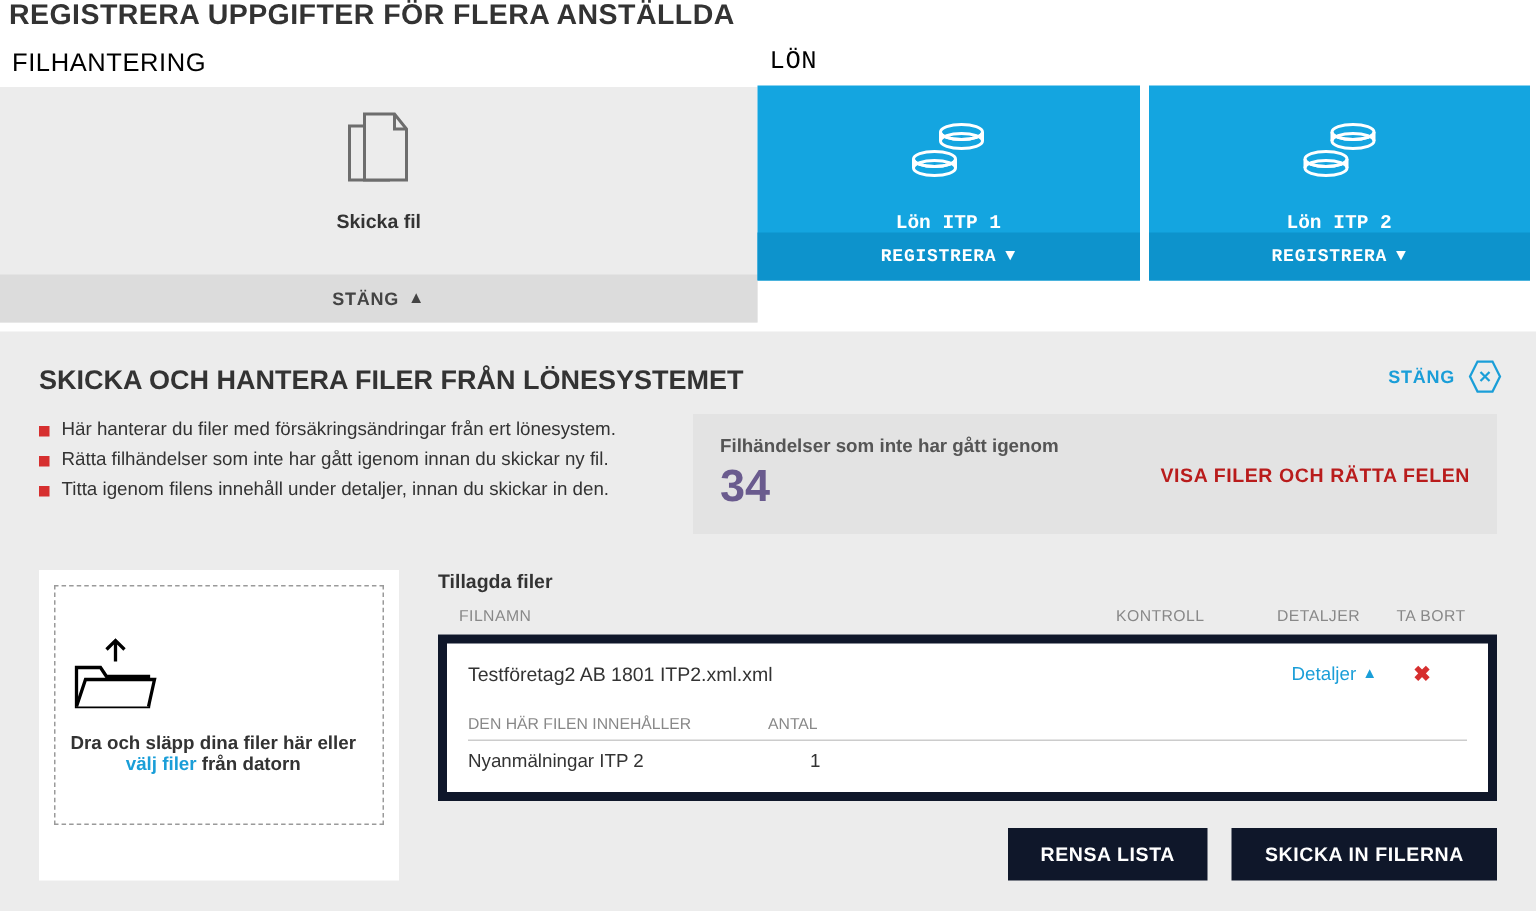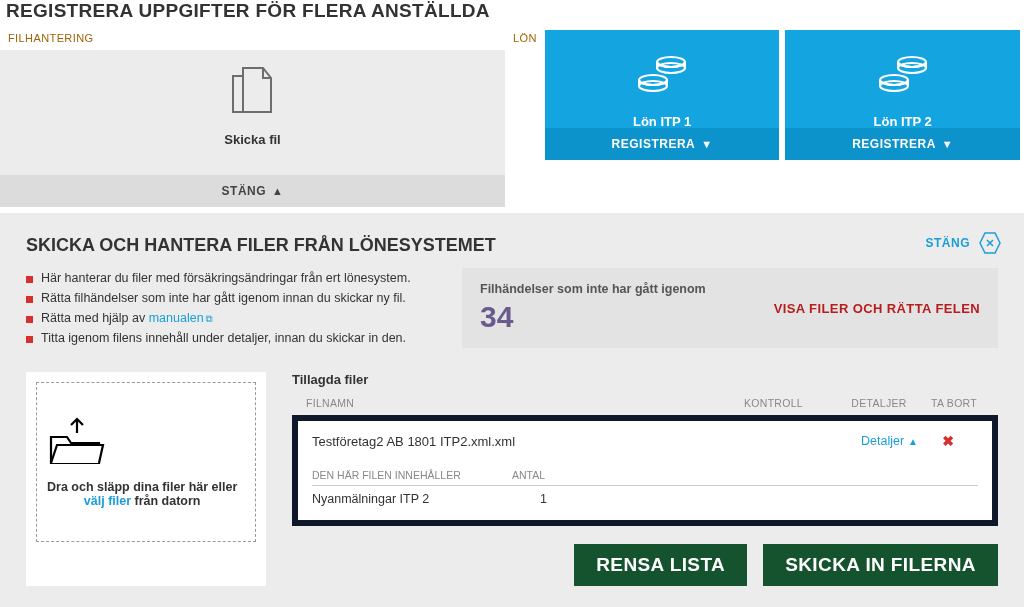--- a/index.html
+++ b/index.html
@@ -13,22 +13,22 @@
     .main-title {
       font-size: 19px;
       font-weight: bold;
       color: #333;
       padding: 0 6px 8px 6px;
       text-transform: uppercase;
       letter-spacing: 0.3px;
     }
     .top-row { display: flex; width: 100%; }
     .col-label {
-      font-size: 11px;
-      color: #a16207;
+      font-size: 17px;
+      color: #000000;
       padding: 2px 8px 6px 8px;
       letter-spacing: 0.4px;
     }
     .left-col { flex: 1 1 505px; }
     .right-col { flex: 1 1 519px; display: flex; gap: 6px; padding-right:4px;}
     .card {
       background: #ececec;
       padding-top: 14px;
       text-align: center;
       position: relative;
@@ -146,24 +146,24 @@
     .file-det { width: 90px; text-align:right; color:#1a9ed8; font-size:12.5px; display:flex; align-items:center; justify-content:flex-end; gap:4px; }
     .file-del { width: 60px; text-align:center; color:#d62f2f; font-size:14px; font-weight:bold; }
     .file-sub { margin-top: 20px; }
     .sub-head { display:flex; font-size:10.5px; color:#888; padding: 0 0 4px 0; border-bottom:1px solid #ccc; }
     .sub-col1 { width: 200px; }
     .sub-col2 { width: 80px; }
     .sub-row { display:flex; padding-top:6px; font-size:12.5px;gap:28px; }
 
     .action-row { display:flex; justify-content:flex-end; gap:16px; margin-top:18px; }
     .btn {
-      background: #14532d;
+      background: #0f172a;
       color:#fff;
       font-weight:bold;
-      font-size:19px;
+      font-size:13px;
       padding: 10px 22px;
       letter-spacing:0.4px;
       border:none;
       cursor:pointer;
     }
   </style>
 </head>
 <body>
 
 <div class="main-title">REGISTRERA UPPGIFTER FÖR FLERA ANSTÄLLDA</div>
@@ -183,21 +183,21 @@
       </div>
       <div class="card-title">Skicka fil</div>
       <div class="bottom-bar">
         <span>STÄNG</span>
         <span class="chev">▲</span>
       </div>
     </div>
   </div>
 
   <div class="right-col">
-    <div style="flex:1; display:flex; flex-direction:row;">
+    <div style="flex:1; display:flex; flex-direction:column;font-family:Liberation Mono, monospace;">
       <div class="col-label">LÖN</div>
       <div style="display:flex; gap:6px; flex:1;">
         <div class="card-blue" style="position:relative;">
           <div class="icon-wrap">
             <span>
               <svg width="50" height="44" viewBox="0 0 50 44">
                 <ellipse cx="16" cy="34" rx="14" ry="5" fill="none" stroke="#fff" stroke-width="2"></ellipse>
                 <path d="M2 34 v-6 a14 5 0 0 0 28 0 v6" fill="none" stroke="#fff" stroke-width="2"></path>
                 <ellipse cx="16" cy="28" rx="14" ry="5" fill="none" stroke="#fff" stroke-width="2"></ellipse>
                 <ellipse cx="34" cy="16" rx="14" ry="5" fill="none" stroke="#fff" stroke-width="2"></ellipse>
@@ -253,25 +253,20 @@
   <div class="two-col">
     <div class="bullets">
       <ul>
         <li>
             <span>Här hanterar du filer med försäkringsändringar från ert lönesystem.</span>
           </li>
         <li>
             <span>Rätta filhändelser som inte har gått igenom innan du skickar ny fil.</span>
           </li>
         <li>
-          <span>
-            <span>Rätta med hjälp av </span><a href="#">manualen</a><span class="ext-icon">⧉</span>
-          </span>
-        </li>
-        <li>
             <span>Titta igenom filens innehåll under detaljer, innan du skickar in den.</span>
           </li>
       </ul>
     </div>
 
     <div class="events-box">
       <div class="events-left">
         <div class="events-label">Filhändelser som inte har gått igenom</div>
         <div class="events-count">34</div>
       </div>

